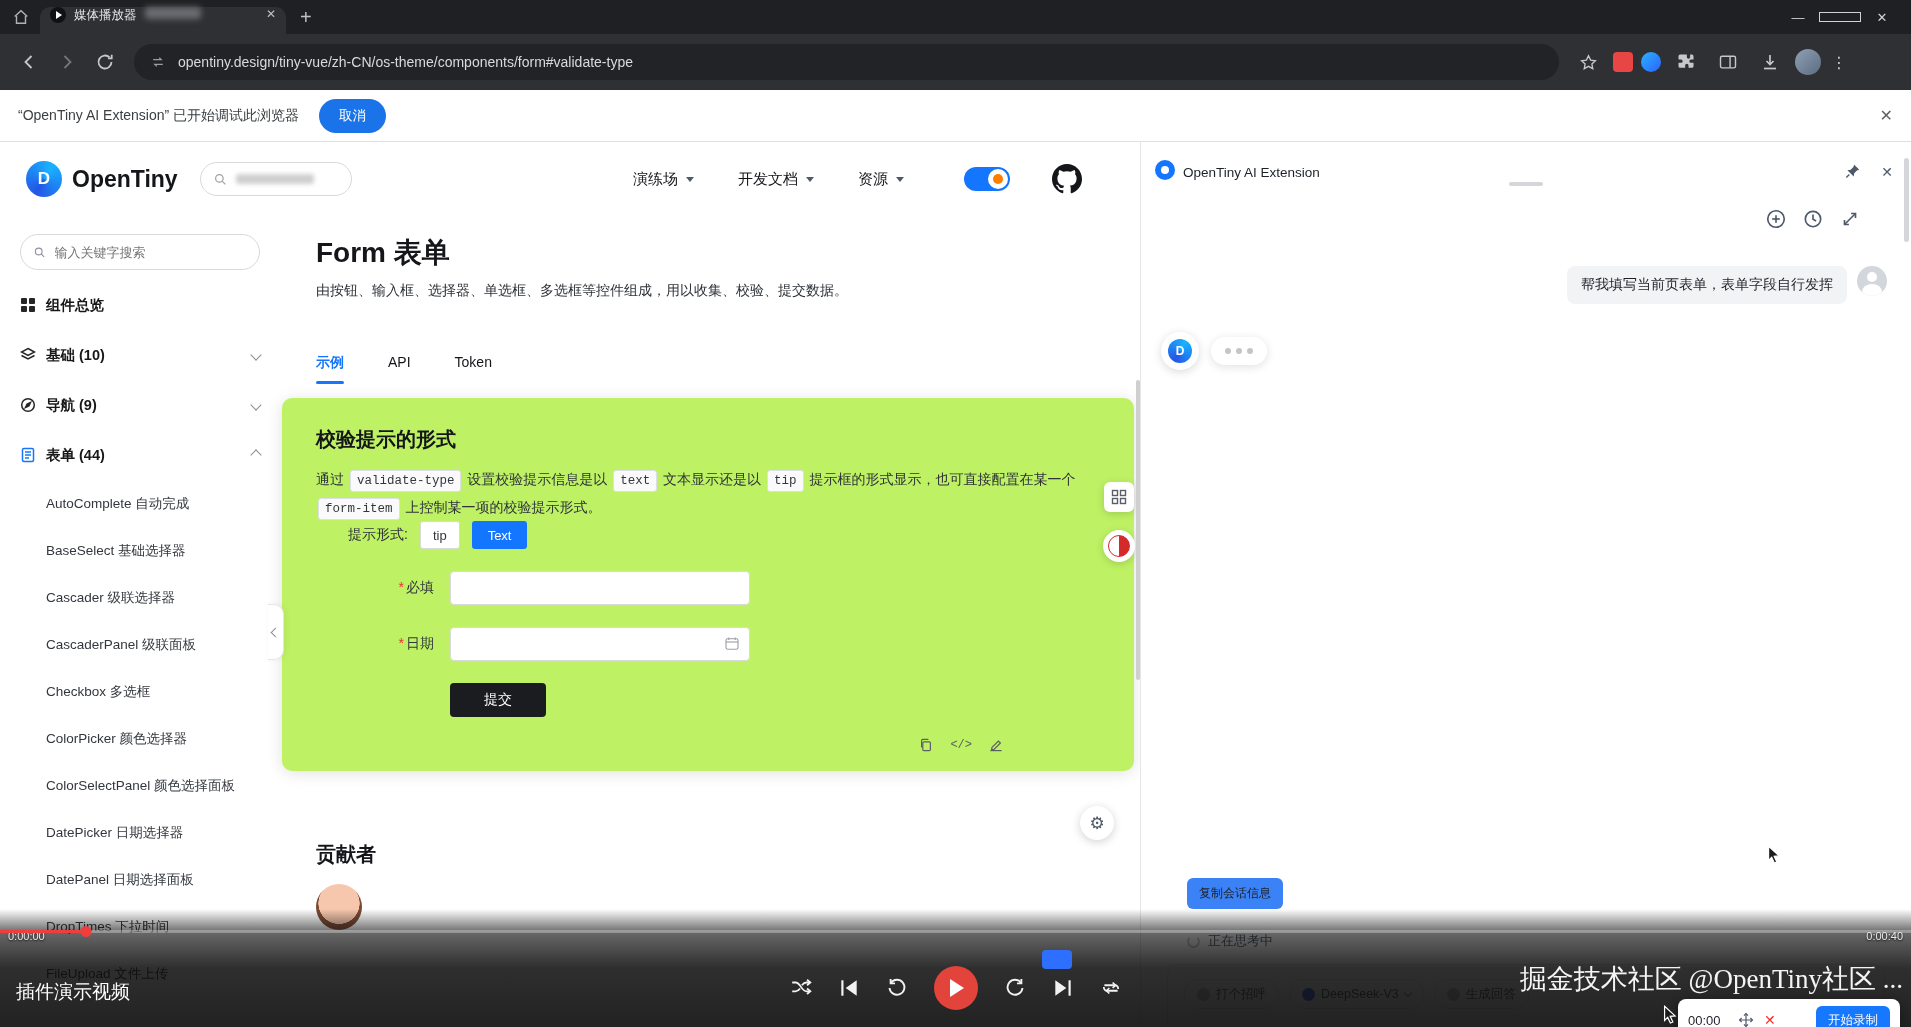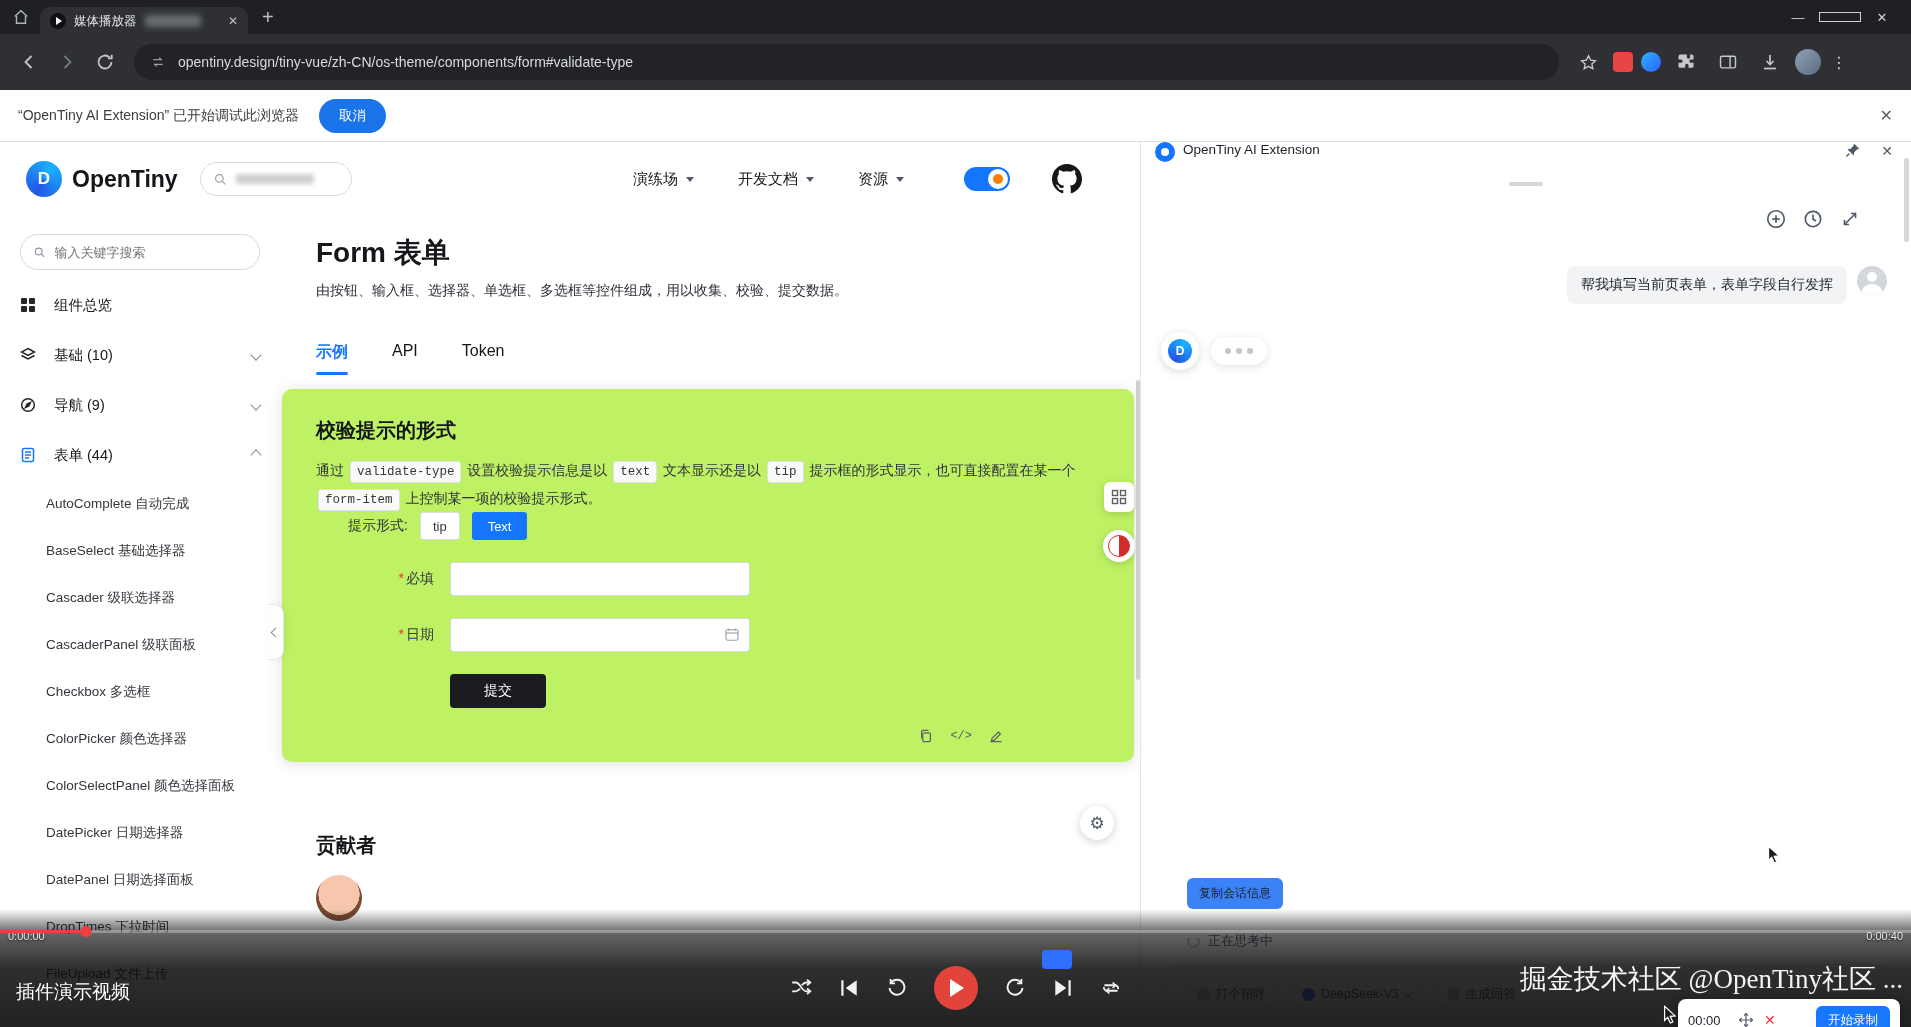--- a/index.html
+++ b/index.html
@@ -3,21 +3,21 @@
 <meta charset="utf-8">
 <style>
 *{box-sizing:border-box;margin:0;padding:0}
 html,body{background:#0a0a0a}
 body{font-family:"Liberation Sans","DejaVu Sans",sans-serif}
 .screen{position:relative;width:1911px;height:1027px;background:#0e0e0e;overflow:hidden}
 
 
 .tabbar{height:34px;background:#1e2023;display:flex;align-items:center;padding:0 8px;color:#c9cbce}
 .win-icon{width:18px;height:18px;margin:0 10px 0 4px;color:#aeb1b5}
-.tab{display:flex;align-items:center;gap:8px;height:28px;margin-top:8px;padding:0 10px;width:208px;background:#2e3033;border-radius:10px 10px 0 0;font-size:12.5px;color:#e6e7e9}
+.tab{display:flex;gap:8px;height:28px;margin-top:8px;padding:0 10px;width:246px;background:#2e3033;border-radius:10px 10px 0 0;font-size:12.5px;color:#e6e7e9}
 .tab-favicon{width:16px;height:16px;border-radius:50%;background:#101114;display:flex;align-items:center;justify-content:center;flex:0 0 auto}
 .tab-favicon::after{content:"";border-left:6px solid #fff;border-top:4px solid transparent;border-bottom:4px solid transparent;margin-left:1px}
 .tab-title{white-space:nowrap}
 .tab-blur{width:56px;height:12px;border-radius:3px;background:#6a6d72;filter:blur(3px)}
 .tab-close{margin-left:auto;font-size:12px;color:#bfc1c4}
 .newtab{font-size:20px;color:#bfc1c4;margin-left:14px}
 .win-controls{margin-left:auto;display:flex;align-items:center}
 .win-controls span{width:42px;text-align:center;font-size:13px;color:#cfd1d4}
 .maxbox{display:inline-block;width:10px;height:10px;border:1.3px solid #cfd1d4}
 
@@ -53,35 +53,35 @@
 .toggle{width:46px;height:24px;border-radius:12px;background:#1476ff;position:relative;margin-left:38px;flex:0 0 auto}
 .toggle-knob{position:absolute;right:2px;top:2px;width:20px;height:20px;border-radius:50%;background:#fff;display:flex;align-items:center;justify-content:center}
 .toggle-knob::after{content:"";width:10px;height:10px;border-radius:50%;background:#ff7d00}
 .gh{margin:0 32px 0 20px;width:30px;height:30px;color:#14161a;flex:0 0 auto}
 
 
 .site-body{display:flex;flex:1;min-height:0}
 .sidebar{width:280px;flex:0 0 auto}
 .ssearch{margin:18px 20px 10px;height:36px;border:1px solid #d9d9d9;border-radius:18px;display:flex;align-items:center;gap:8px;padding:0 12px;color:#8a8f99}
 .ssearch input{border:none;outline:none;background:transparent;font-size:13px;width:100%;color:#333}
-.sitem{height:50px;display:flex;align-items:center;gap:18px;padding:0 20px;font-size:14.5px;color:#181818;font-weight:normal}
+.sitem{height:50px;display:flex;align-items:center;gap:10px;padding:0 20px;font-size:14.5px;color:#181818;font-weight:bold}
 .sitem .chev{margin-left:auto}
 .chev{width:8px;height:8px;border-right:1.6px solid #8a8f99;border-bottom:1.6px solid #8a8f99;transform:rotate(45deg)}
 .chev.up{transform:rotate(-135deg)}
 .chev-l{width:7px;height:7px;border-left:1.6px solid #8a8f99;border-bottom:1.6px solid #8a8f99;transform:rotate(45deg)}
 .subitem{height:47px;display:flex;align-items:center;padding-left:46px;font-size:13.5px;color:#33373d}
 .sideicon{width:16px;height:16px;color:#262626}
 .sideicon.blue{color:#1476ff}
 
 
 .main{flex:1;min-width:0;padding:12px 6px 0 2px;position:relative}
 .main-head{padding-left:34px}
 h1.ptitle{font-size:28px;color:#14161a;margin:6px 0 10px;font-weight:bold}
 .pdesc{font-size:14px;color:#2e3238}
-.ptabs{display:flex;gap:44px;margin-top:42px;font-size:16px;color:#14161a;padding-left:34px}
+.ptabs{display:flex;gap:44px;margin-top:54px;font-size:14px;color:#14161a;padding-left:34px}
 .ptab{padding-bottom:12px;position:relative}
 .ptab.active{color:#1476ff;font-weight:bold}
 .ptab.active::after{content:"";position:absolute;left:0;right:0;bottom:0;height:3px;background:#1476ff;border-radius:2px}
 .card{background:#bef264;border-radius:10px;box-shadow:0 2px 16px rgba(0,0,0,.12);margin-top:14px;padding:28px 34px 18px;position:relative}
 h2.stitle{font-size:20px;color:#14161a;font-weight:bold}
 .sdesc{margin-top:12px;font-size:14px;color:#2e3238;line-height:28px;max-width:840px}
 .codechip{display:inline-block;border:1px solid #dcdfe6;border-radius:3px;background:#fafafa;padding:0 6px;margin:0 2px;font-family:"Liberation Mono","DejaVu Sans Mono",monospace;font-size:12.5px;color:#33373d;line-height:20px}
 .demo{padding-left:32px}
 .mode-row{display:flex;align-items:center;gap:12px;font-size:14px;color:#2e3238}
 .btn-tip{height:28px;padding:0 12px;border:1px solid #d9d9d9;background:#fff;border-radius:3px;font-size:13px;color:#33373d;cursor:pointer}
@@ -101,21 +101,21 @@
 .float-btn2{position:absolute;right:5px;top:388px;width:32px;height:32px;border-radius:50%;background:#fff;box-shadow:0 2px 8px rgba(0,0,0,.16);display:flex;align-items:center;justify-content:center}
 .fw-logo{width:22px;height:22px;border-radius:50%;background:conic-gradient(#d42a2a 0 50%,#fff 50% 100%);border:1px solid #d42a2a}
 .pscroll{position:absolute;right:0;top:238px;width:4px;height:300px;background:#cfcfcf;border-radius:2px}
 .collapse{position:absolute;left:268px;top:462px;width:16px;height:56px;background:#fff;border:1px solid #e5e6eb;border-left:none;border-radius:0 10px 10px 0;box-shadow:2px 0 6px rgba(0,0,0,.06);display:flex;align-items:center;justify-content:center;z-index:2}
 .contrib{margin-top:70px;padding-left:34px}
 .contrib h2{font-size:20px;color:#14161a;font-weight:bold}
 .contrib-avatar{margin-top:16px;width:46px;height:46px;border-radius:50%;background:radial-gradient(circle at 50% 42%,#f6c7ad 0 58%,#7a4a33 59% 100%)}
 
 
 .ai{flex:1;border-left:1px solid #e4e6ea;position:relative;background:#fff;min-width:0}
-.ai-header{height:38px;display:flex;align-items:flex-start;gap:8px;padding:0 14px}
+.ai-header{height:38px;display:flex;align-items:flex-end;gap:8px;padding:0 14px}
 .ai-logo{width:20px;height:20px;border-radius:50%;background:#1476ff;position:relative;flex:0 0 auto}
 .ai-logo::after{content:"";position:absolute;left:6px;top:6px;width:8px;height:8px;border-radius:50%;background:#fff}
 .ai-title{font-size:13.5px;color:#1d2129}
 .ai-hicons{margin-left:auto;display:flex;align-items:center;gap:20px;color:#4e5969;padding-right:4px}
 .drag{position:absolute;top:40px;left:50%;transform:translateX(-50%);width:34px;height:4px;border-radius:2px;background:#d4d6da}
 .ai-actions{display:flex;justify-content:flex-end;gap:15px;padding:28px 50px 0 0;color:#4e5969}
 .ai-actions svg{width:22px;height:22px}
 .chat{padding:36px 24px 0 20px}
 .msg-row{display:flex;justify-content:flex-end;align-items:flex-start;gap:10px}
 .bubble{background:#f2f3f5;border-radius:8px;padding:10px 14px;font-size:14px;color:#1d2129;max-width:430px}

